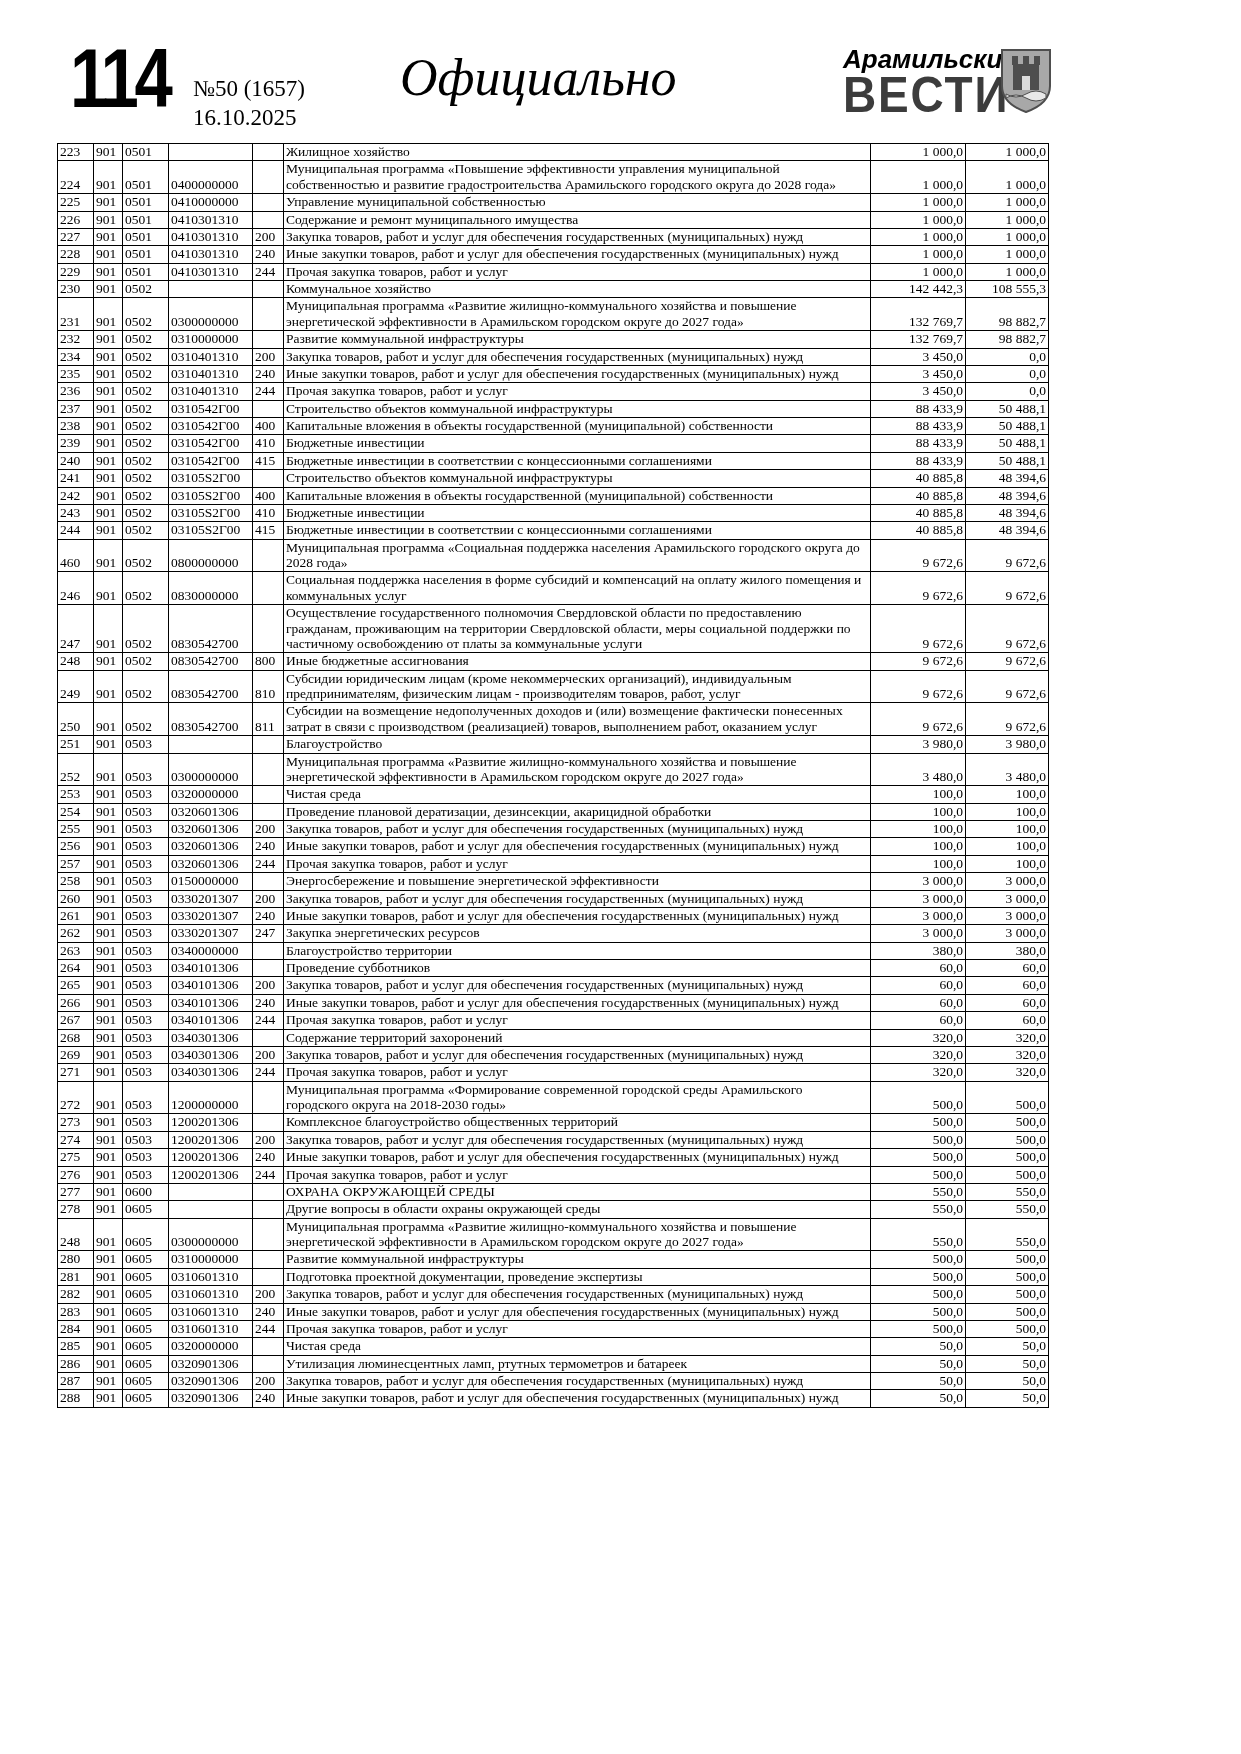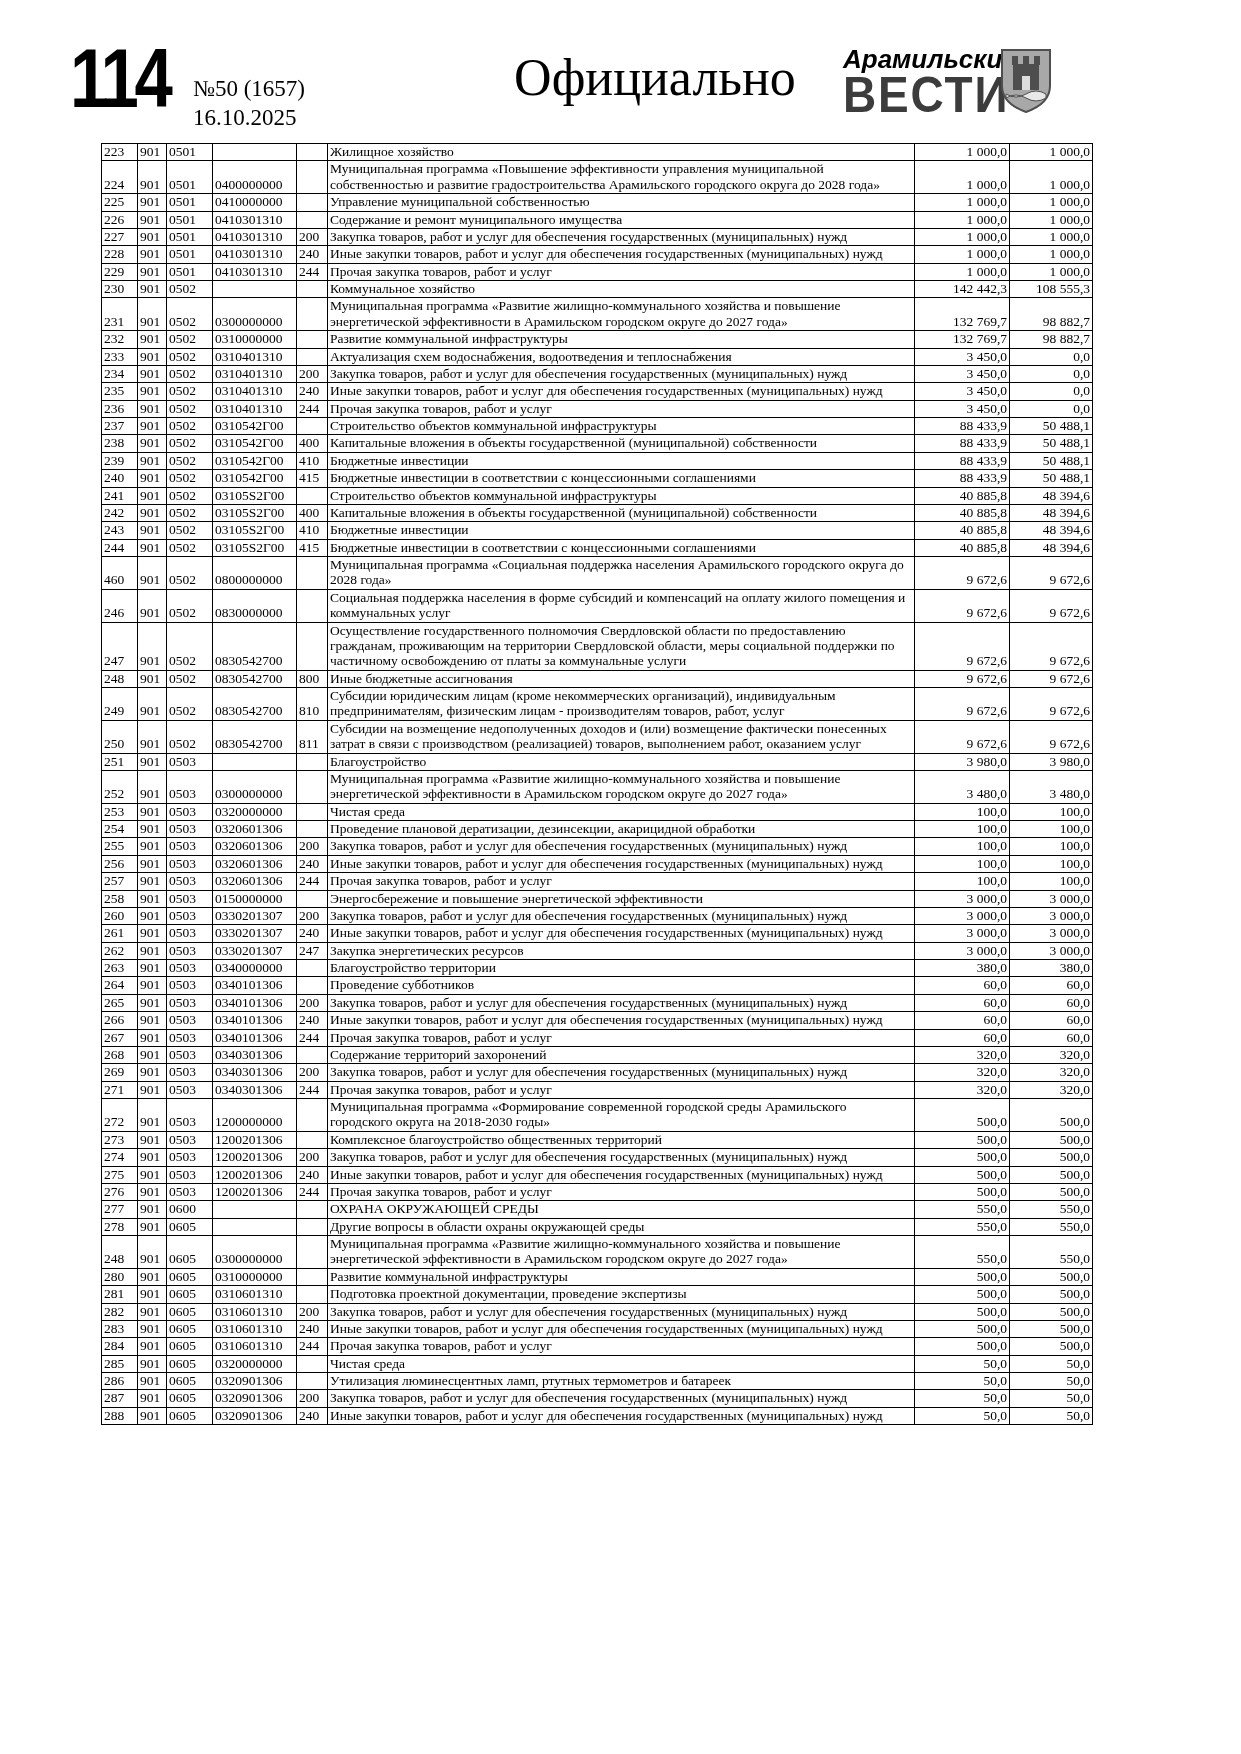--- a/index.html
+++ b/index.html
@@ -22,22 +22,22 @@
   .page-num {
     position:absolute; left:70px; top:36px;
     font-family:"Liberation Sans", sans-serif;
     font-weight:bold; font-size:84px; line-height:1;
     letter-spacing:-5px;
     transform:scaleX(0.82); transform-origin:left top;
   }
   .issue { position:absolute; left:193px; top:75px; font-size:23px; line-height:1.25; }
   .section-title {
     position:absolute; left:400px; top:52px; width:510px;
-    text-align:center;
-    font-size:52px; line-height:1;
+    text-align:left;
+    font-style:italic; font-size:52px; line-height:1;
     font-family:"Liberation Serif", serif;
   }
   .brand { position:absolute; left:843px; top:46px; }
   .brand-top {
     font-family:"Liberation Sans", sans-serif;
     font-weight:bold; font-style:italic;
     font-size:26px; line-height:1; letter-spacing:0;
   }
   .brand-main {
     font-family:"Liberation Sans", sans-serif;
@@ -45,21 +45,21 @@
     letter-spacing:2px; color:#3c3c3c; margin-top:0px;
     transform:scaleX(0.92); transform-origin:left top;
   }
   .emblem { position:absolute; left:1000px; top:48px; }
 
   
   .budget-table {
     position:absolute; left:57px; top:143px; width:991px;
     border-collapse:collapse; table-layout:fixed;
     font-family:"Liberation Serif", serif;
-    font-size:13.5px; line-height:1.14;margin-left:44px;
+    font-size:13.5px; line-height:1.14;
   }
   .budget-table td {
     border:1px solid #000;
     vertical-align:bottom;
     padding:0 2px 1px 2px;
     overflow:hidden;
     word-wrap:break-word;
   }
   .c-name { padding-right:10px; }
   .c-amt1, .c-amt2 { text-align:right; padding-right:3px; }
@@ -201,30 +201,20 @@
           <td class="c-num">232</td>
           <td class="c-grbs">901</td>
           <td class="c-sec">0502</td>
           <td class="c-prog">0310000000</td>
           <td class="c-type"></td>
           <td class="c-name">Развитие коммунальной инфраструктуры</td>
           <td class="c-amt1">132 769,7</td>
           <td class="c-amt2">98 882,7</td>
         </tr>
         <tr>
-          <td class="c-num">233</td>
-          <td class="c-grbs">901</td>
-          <td class="c-sec">0502</td>
-          <td class="c-prog">0310401310</td>
-          <td class="c-type"></td>
-          <td class="c-name">Актуализация схем водоснабжения, водоотведения и теплоснабжения</td>
-          <td class="c-amt1">3 450,0</td>
-          <td class="c-amt2">0,0</td>
-        </tr>
-        <tr>
           <td class="c-num">234</td>
           <td class="c-grbs">901</td>
           <td class="c-sec">0502</td>
           <td class="c-prog">0310401310</td>
           <td class="c-type">200</td>
           <td class="c-name">Закупка товаров, работ и услуг для обеспечения государственных (муниципальных) нужд</td>
           <td class="c-amt1">3 450,0</td>
           <td class="c-amt2">0,0</td>
         </tr>
         <tr>

